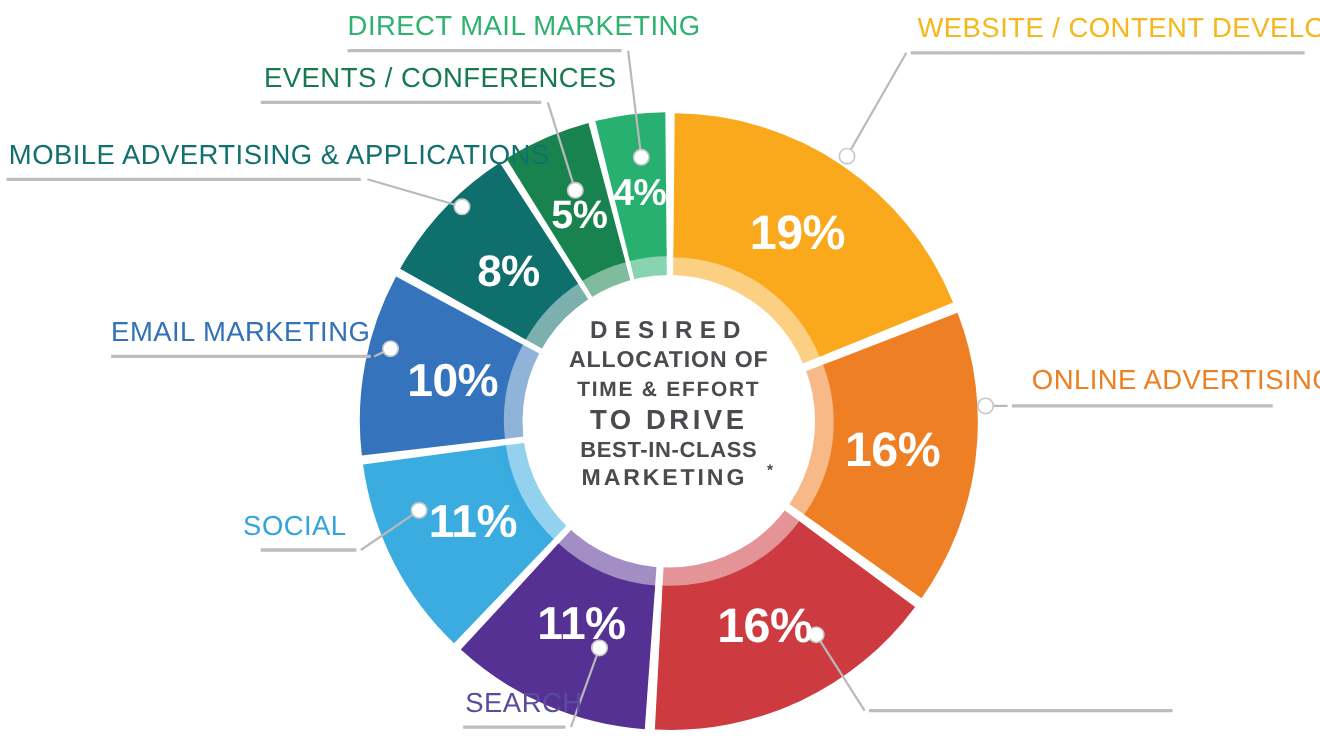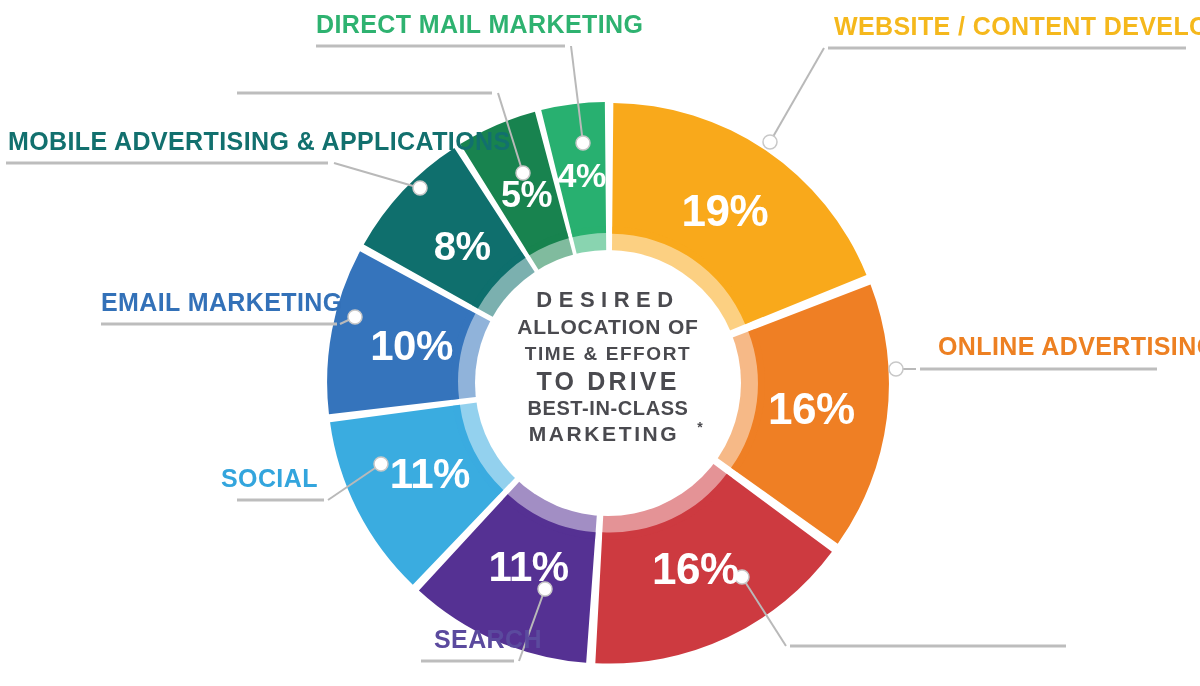--- a/index.html
+++ b/index.html
@@ -19,21 +19,21 @@
     font-family:"Liberation Sans",sans-serif;
     fill:#4a4a4f;text-anchor:middle;font-weight:700;
   }
   .leader{stroke:#b9b9b9;stroke-width:2;fill:none;}
   .leaderdot{fill:#ffffff;stroke:#c8c8c8;stroke-width:1.5;}
   .underline{stroke:#bdbdbd;stroke-width:3;fill:none;}
 
   .lab{
     position:absolute;white-space:nowrap;
     font-family:"Liberation Sans Narrow","Liberation Sans",sans-serif;
-    font-weight:700;
+    font-weight:400;
     font-stretch:condensed;
     letter-spacing:0.4px;
     line-height:1;
     text-align:center;
   }
 </style>
 </head>
 <body>
 
 <div id="stage">
@@ -124,20 +124,21 @@
     <text class="center-line" x="608" y="307" font-size="22" letter-spacing="6.5">DESIRED</text>
     <text class="center-line" x="608" y="334" font-size="21" letter-spacing="0.8">ALLOCATION OF</text>
     <text class="center-line" x="608" y="360" font-size="19" letter-spacing="1.6">TIME &amp; EFFORT</text>
     <text class="center-line" x="608" y="390" font-size="25" letter-spacing="3.2">TO DRIVE</text>
     <text class="center-line" x="608" y="415" font-size="20" letter-spacing="0.6">BEST-IN-CLASS</text>
     <text class="center-line" x="604" y="441" font-size="21" letter-spacing="2.6">MARKETING</text>
     <text class="center-line" x="700" y="432" font-size="14">*</text>
   </svg>
 
   <div class="lab" id="lab-directmail" style="left: 316px; top: 12px; font-size: 25px; color: rgb(46, 178, 112);">DIRECT MAIL MARKETING</div>
+  <div class="lab" id="lab-events" style="left: 240px; top: 59px; font-size: 25px; color: rgb(23, 121, 79);">EVENTS / CONFERENCES</div>
   <div class="lab" id="lab-email" style="left: 101px; top: 290px; font-size: 25px; color: rgb(51, 113, 184);">EMAIL MARKETING</div>
   <div class="lab" id="lab-mobile" style="left: 8px; top: 129px; font-size: 25px; color: rgb(18, 112, 110);">MOBILE ADVERTISING &amp; APPLICATIONS</div>
   <div class="lab" id="lab-social" style="left: 221px; top: 466px; font-size: 25px; color: rgb(51, 165, 221);">SOCIAL</div>
-  <div class="lab" id="lab-search" style="left: 434px; top: 627px; font-size: 25px; color: rgb(91, 74, 158);">SEARCH</div>
+  <div class="lab" id="lab-search" style="left: 423px; top: 627px; font-size: 25px; color: rgb(91, 74, 158);">SEARCH</div>
   <div class="lab" id="lab-online" style="left: 938px; top: 334px; font-size: 25px; color: rgb(237, 128, 34);">ONLINE ADVERTISING</div>
   <div class="lab" id="lab-website" style="left: 834px; top: 14px; font-size: 25px; color: rgb(245, 184, 28);">WEBSITE / CONTENT DEVELOPMENT</div>
 
 </div>
 
 </body></html>

